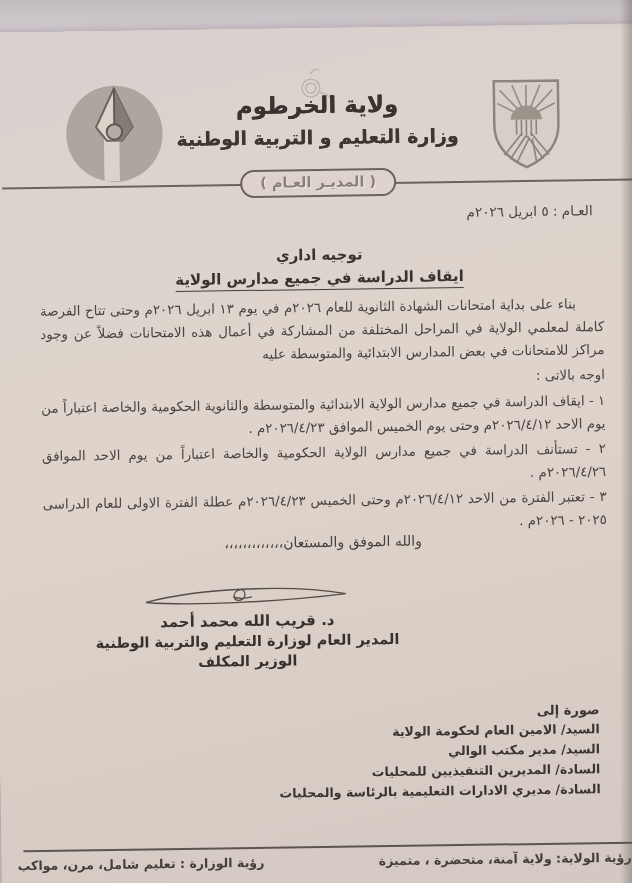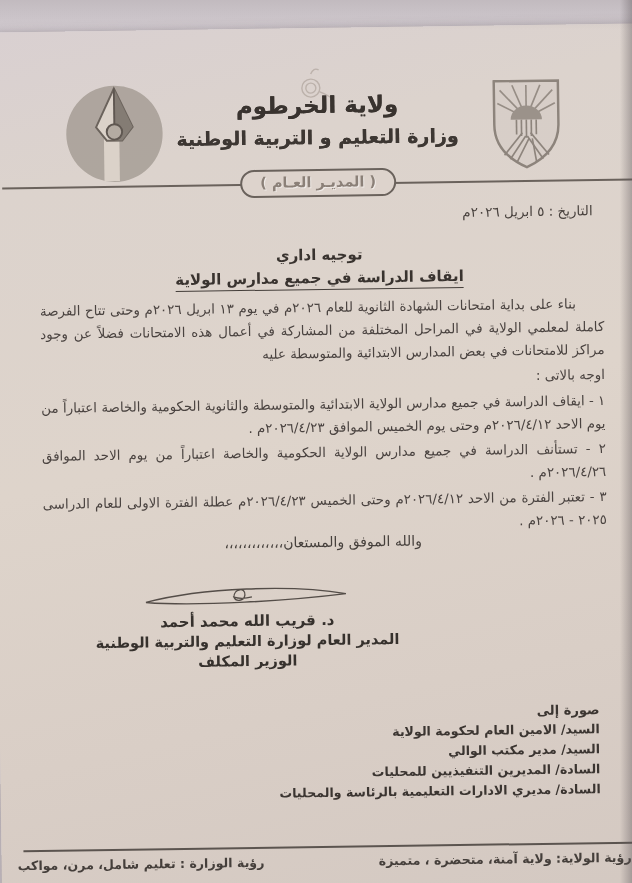--- a/index.html
+++ b/index.html
@@ -119,21 +119,21 @@
         </g>
       </svg>
     </div>
 
     <div class="abs state-name">ولاية الخرطوم</div>
     <div class="abs ministry-name">وزارة التعليم و التربية الوطنية</div>
     <div class="abs rule"></div>
     <div class="abs banner">( المديـر العـام )</div>
 
     <div class="abs date-line">
-      <span>التاريخ :</span>
+      <span>العـام :</span>
       <span>٥ ابريل ٢٠٢٦م</span>
     </div>
 
     <div class="abs subject-kind">توجيه اداري</div>
     <div class="abs subject-title">
       <span>ايقاف الدراسة في جميع مدارس الولاية</span>
     </div>
 
     <div class="abs body-text">
       <p class="intro">بناء على بداية امتحانات الشهادة الثانوية للعام ٢٠٢٦م في يوم ١٣ ابريل ٢٠٢٦م وحتى تتاح الفرصة كاملة لمعلمي الولاية في المراحل المختلفة من المشاركة في أعمال هذه الامتحانات فضلاً عن وجود مراكز للامتحانات في بعض المدارس الابتدائية والمتوسطة عليه</p>

